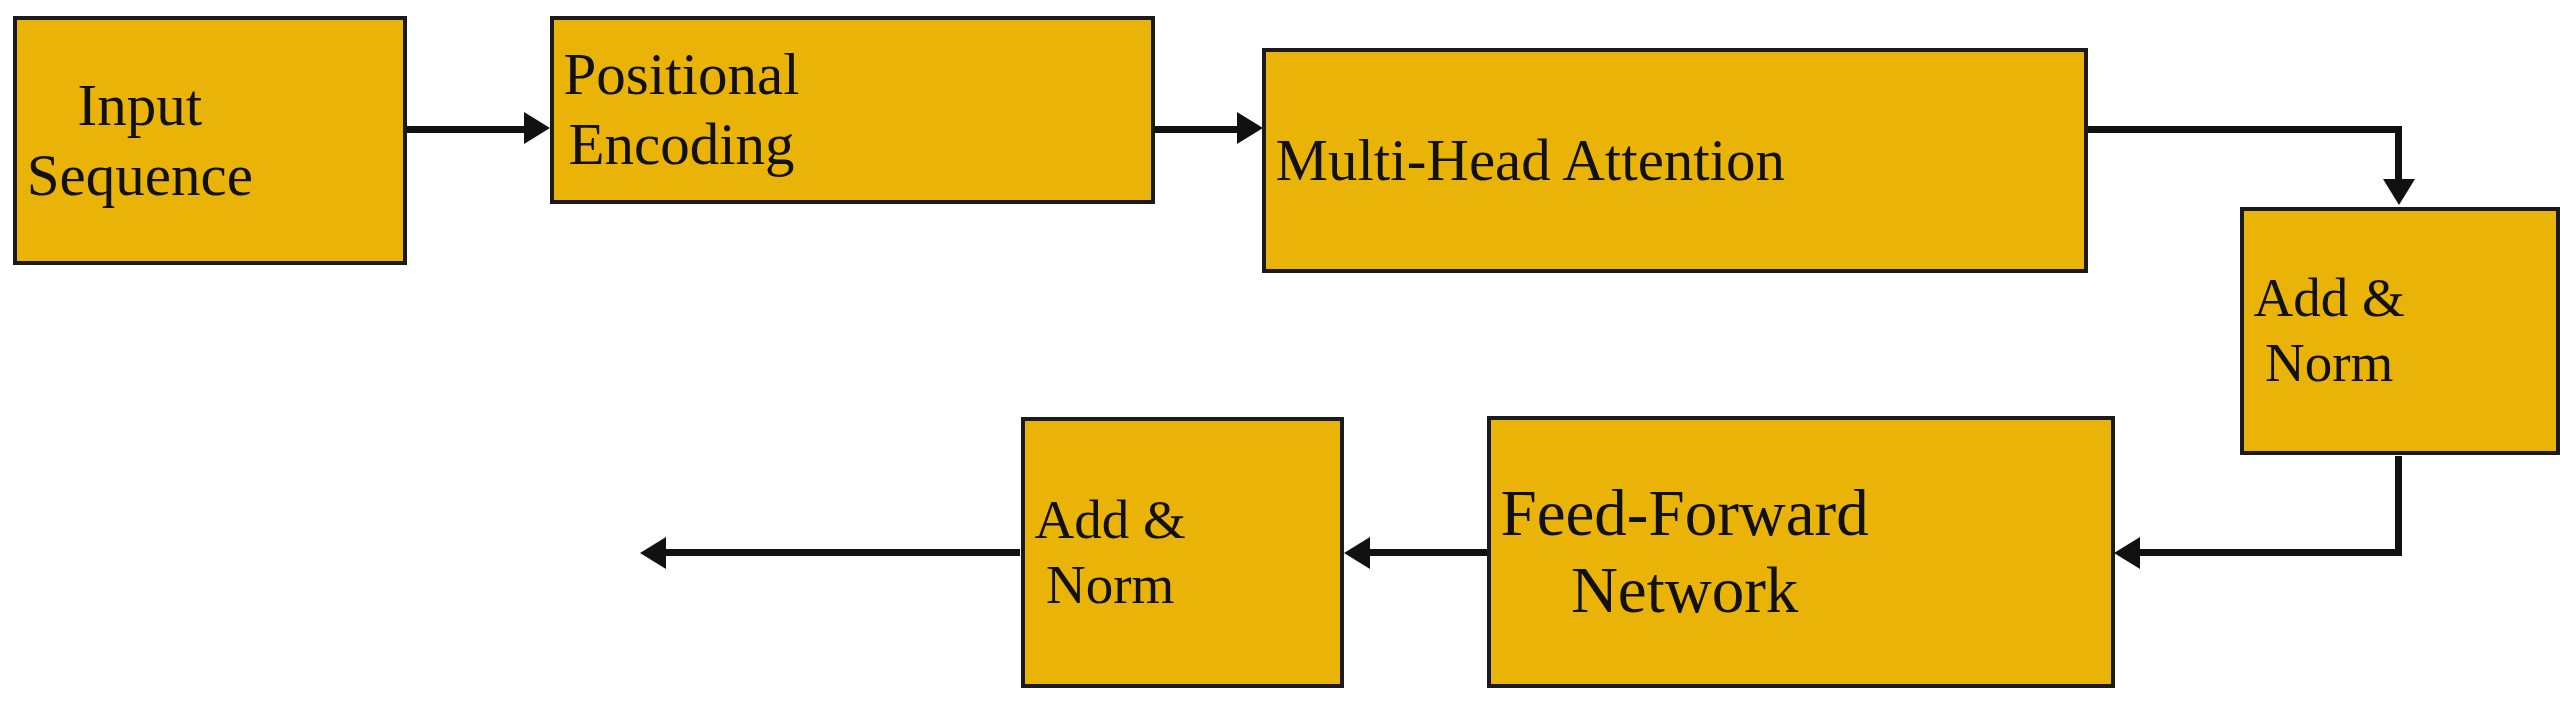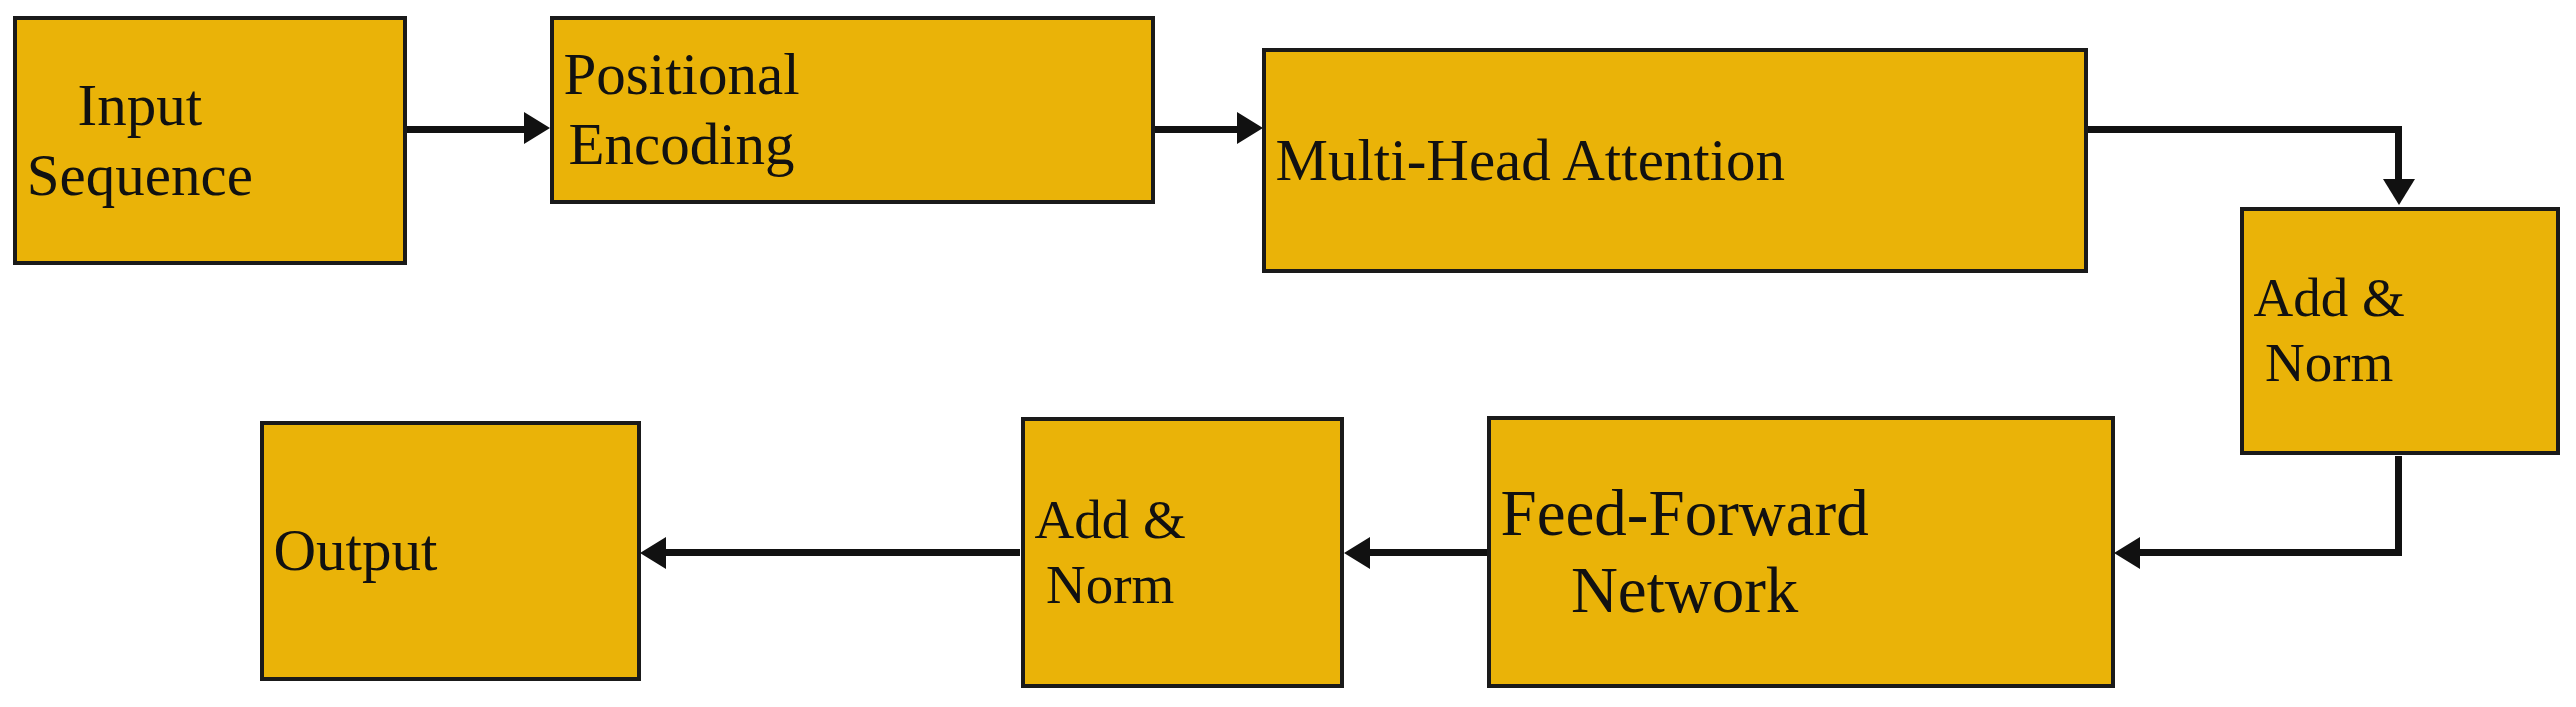--- a/index.html
+++ b/index.html
@@ -137,18 +137,15 @@
   <div class="arrow-head arrow-left" id="edge5-head"></div>
 
   <div class="node" id="node-add-norm-2">
     <span class="label">Add &amp;
 Norm</span>
   </div>
 
   <div class="edge h-line" id="edge6-line"></div>
   <div class="arrow-head arrow-left" id="edge6-head"></div>
 
-  <div class="node" id="node-output">
-    <span class="label">Output</span>
-  </div>
 
 </div>
 
 
 </body></html>

